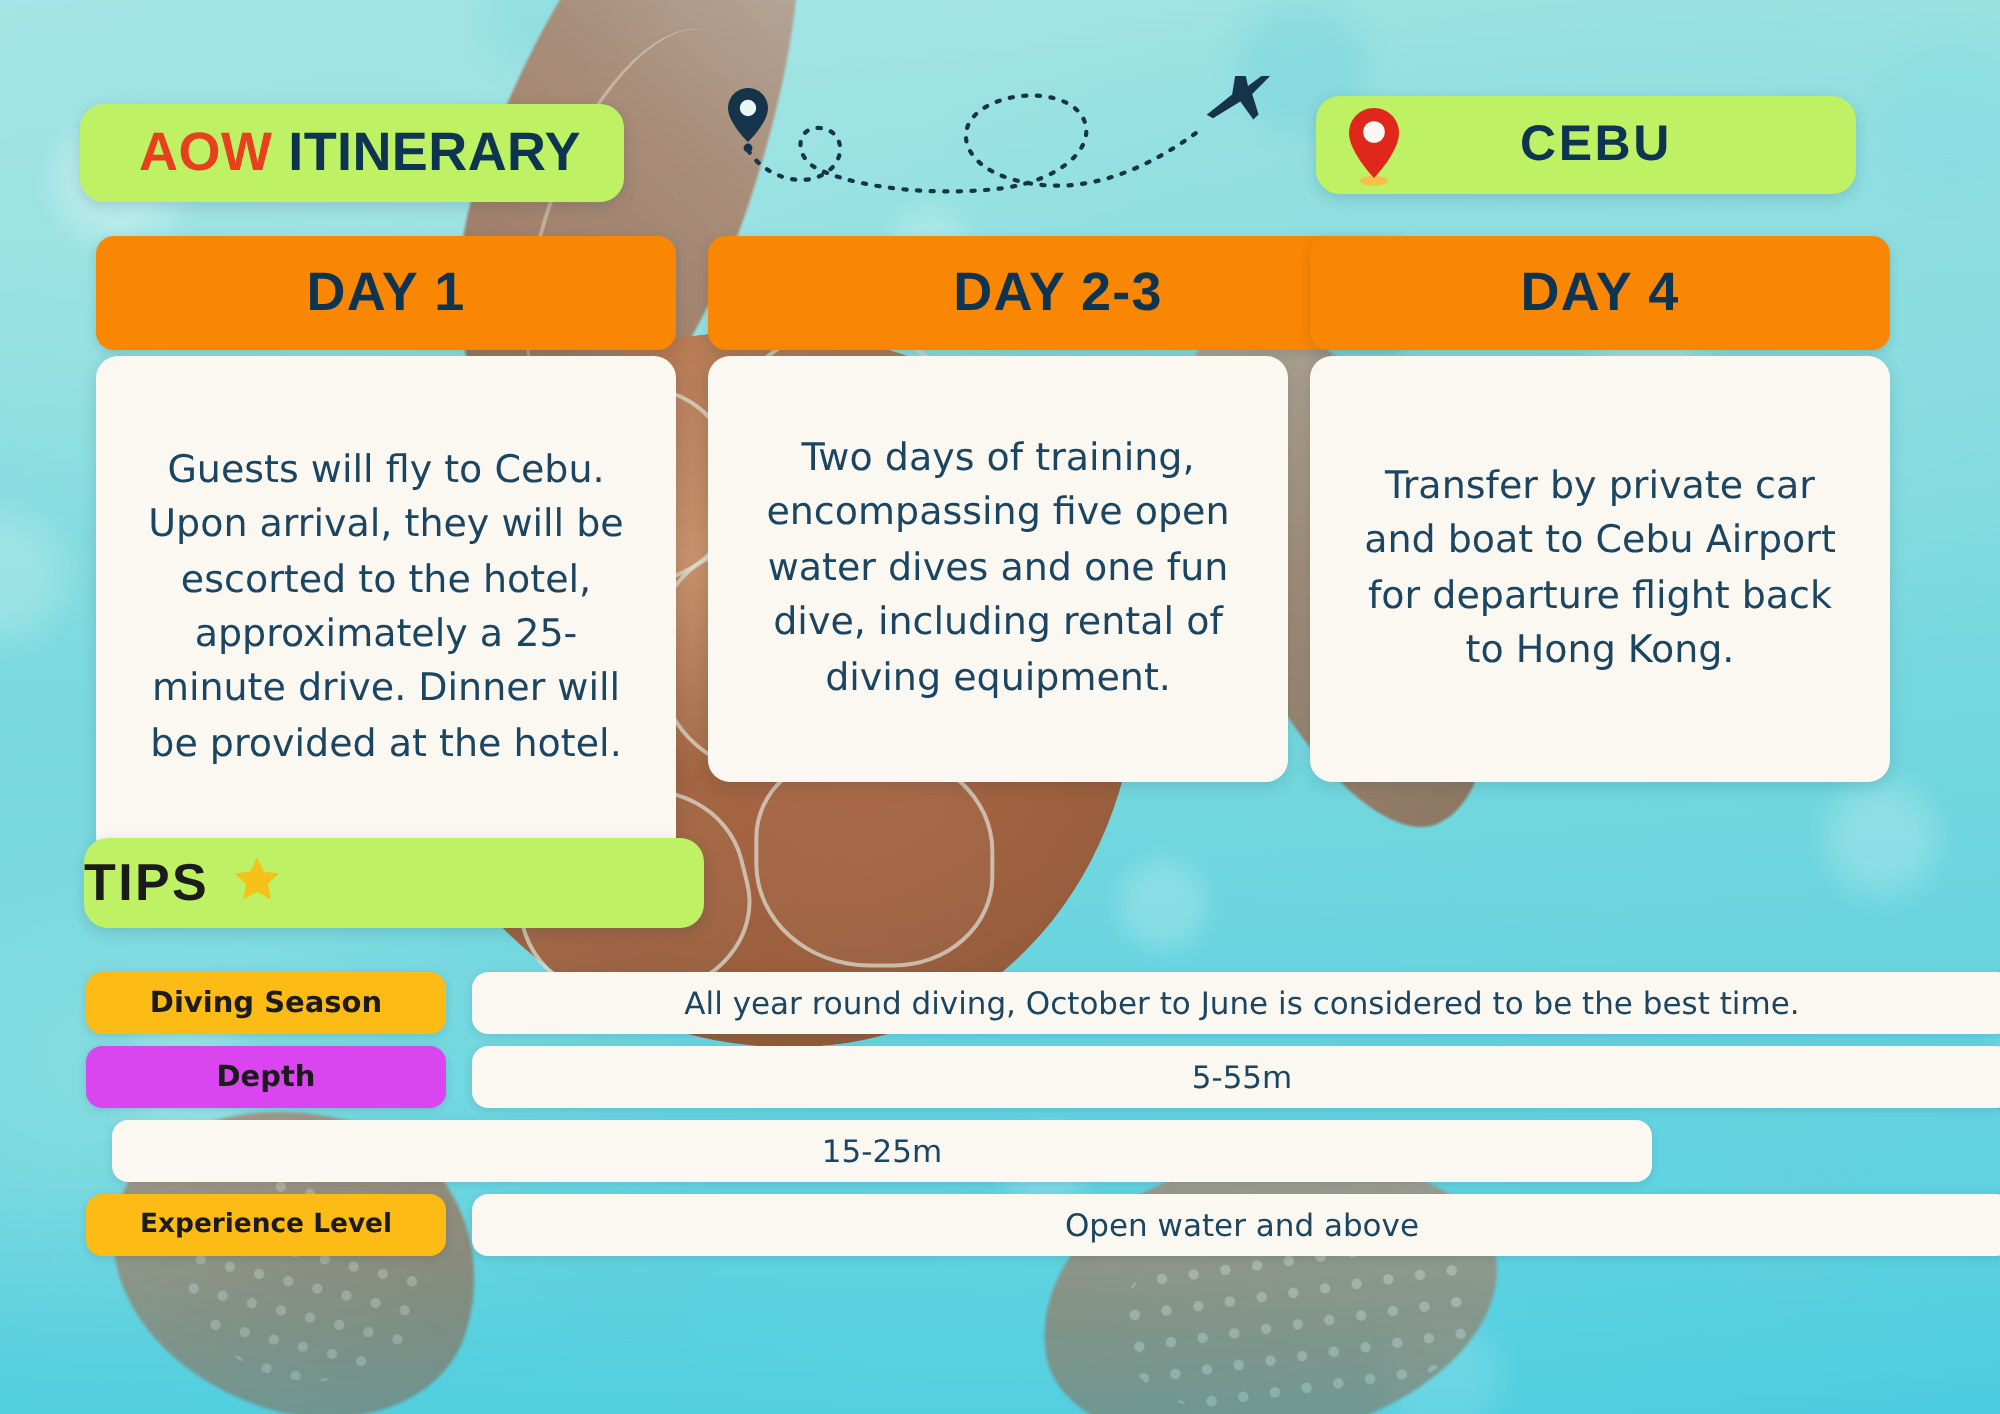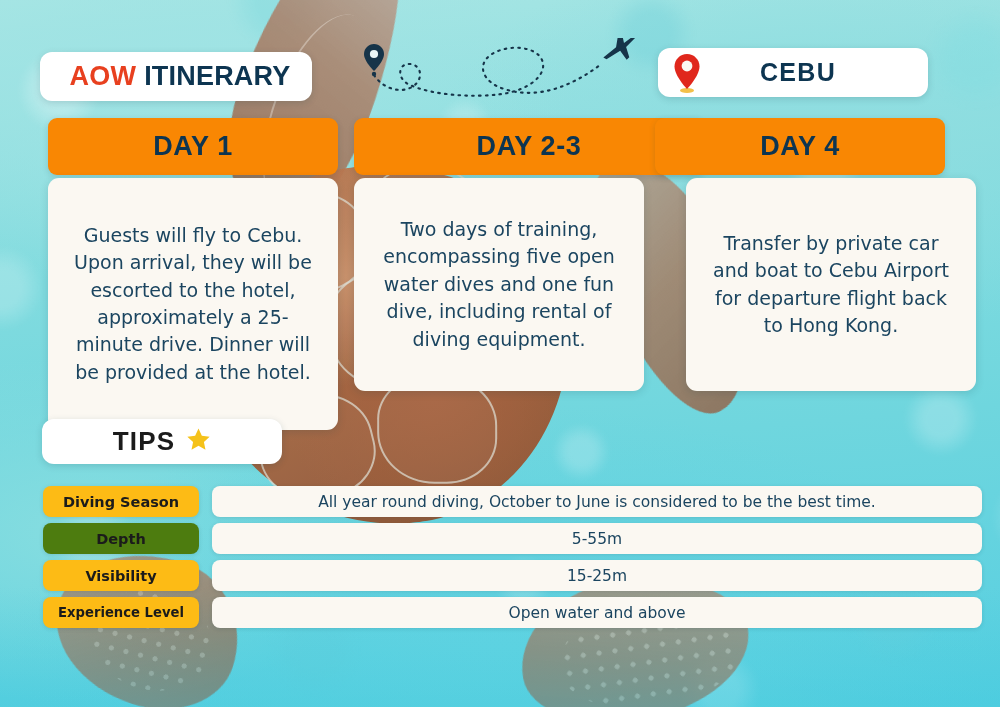--- a/index.html
+++ b/index.html
@@ -172,21 +172,21 @@
     color: #1d3446;
     opacity: .8;
   }
 
   
   #content { position: absolute; inset: 0; z-index: 5; }
 
   
   .pill {
     position: absolute;
-    background: #ffffff;
+    background: #bef264;
     border-radius: 12px;
     box-shadow: 0 2px 7px rgba(20,60,70,.17);
     display: flex;
     align-items: center;
   }
 
   #title-badge {
     left: 40px; top: 52px;
     width: 272px; height: 49px;
     justify-content: center;
@@ -217,22 +217,21 @@
     font-size: 25px;
     font-weight: bold;
     color: #0d3551;
     letter-spacing: 1.3px;
     padding-right: 34px;
   }
   .pin-wrap { position: relative; width: 30px; height: 40px; }
 
   #tips-badge {
     left: 42px; top: 419px;
-    width: 240px; height: 45px;
-    justify-content: center;
+    width: 310px; height: 45px;
     gap: 11px;
   }
   .tips-label {
     font-size: 26px;
     font-weight: bold;
     color: #1b1b1b;
     letter-spacing: 1.2px;
   }
   .star-icon { display: block; }
 
@@ -272,53 +271,53 @@
     background: #fbf8f2;
     border-radius: 11px;
     box-shadow: 0 2px 8px rgba(20,60,70,.16);
     display: flex;
     align-items: center;
     justify-content: center;
     padding: 16px 19px;
   }
   #col-1 .day-card { height: 252px; }
   #col-2 .day-card { height: 213px; }
-  #col-3 .day-card { height: 213px; margin-left: 31px; }
+  #col-3 .day-card { height: 213px; }
 
   .day-body {
     font-family: "DejaVu Sans", sans-serif;
     font-size: 19px;
     line-height: 1.44;
     color: #1b4560;
     text-align: center;
   }
 
   
   #tips-table { position: absolute; left: 43px; top: 486px; }
   .tip-row {
     position: relative;
     height: 31px;
     margin-bottom: 6px;
     display: flex;
     align-items: stretch;
   }
   .tip-label {
-    width: 156px;
+    width: 180px;
     border-radius: 8px;
     display: flex;
     align-items: center;
     justify-content: center;
     font-family: "DejaVu Sans", sans-serif;
     font-size: 14.5px;
     font-weight: bold;
     color: #1b1b1b;
     box-shadow: 0 1px 4px rgba(20,60,70,.15);
   }
   .tip-label.tone-a { background: #fdbb15; }
-  .tip-label.tone-b { background: #4d7c0f; }
+  .tip-label.tone-b { background: #d946ef; }
   .tip-label.tight { font-size: 13.2px; }
 
   .tip-value {
     width: 770px;
     margin-left: 13px;
     background: #fbf8f2;
     border-radius: 8px;
     display: flex;
     align-items: center;
     justify-content: center;
@@ -453,23 +452,20 @@
     <div class="tip-row">
       <div class="tip-label tone-b">
         <span>Depth</span>
       </div>
       <div class="tip-value">
         <span>5-55m</span>
       </div>
     </div>
 
     <div class="tip-row">
-      <div class="tip-label tone-a">
-        <span>Visibility</span>
-      </div>
       <div class="tip-value">
         <span>15-25m</span>
       </div>
     </div>
 
 
     <div class="tip-row">
       <div class="tip-label tone-a tight">
         <span>Experience Level</span>
       </div>

